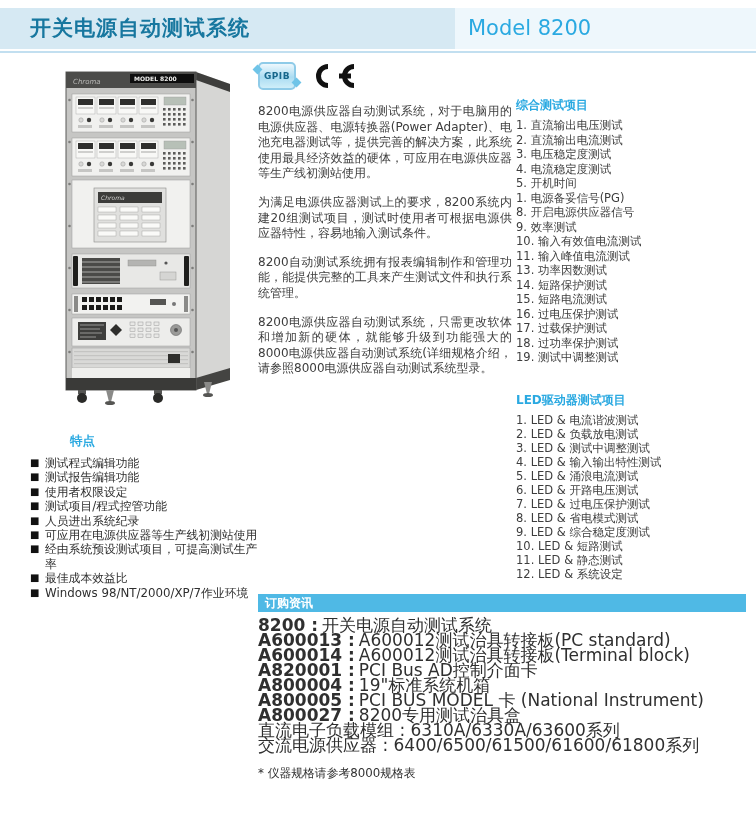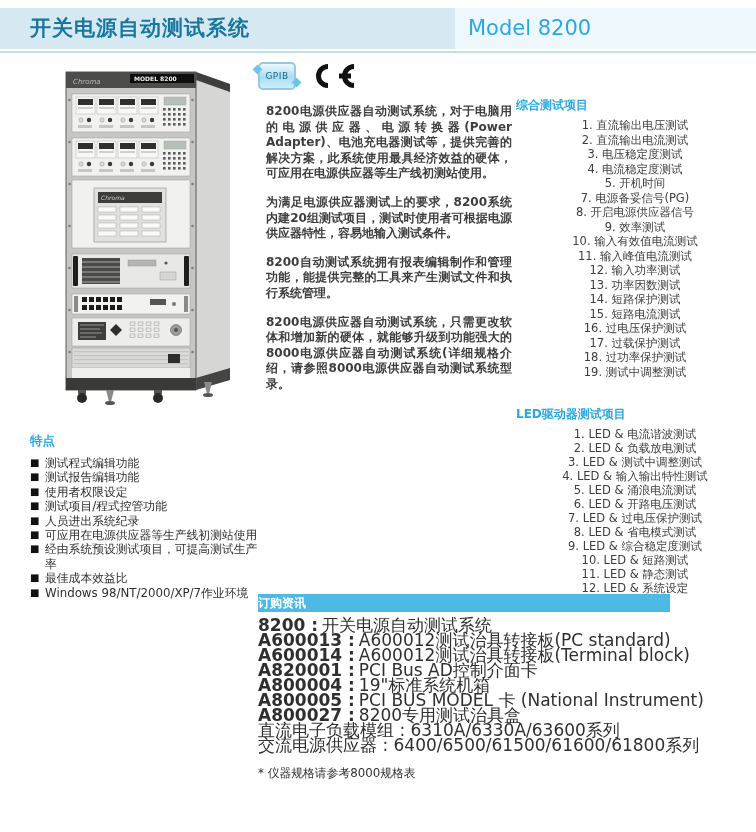--- a/index.html
+++ b/index.html
@@ -18,48 +18,48 @@
   .hdr-line  { position:absolute; left:0; top:51px; width:756px; height:2px; background:#c2dff0; }
 
   
   .rack { position:absolute; left:56px; top:62px; width:184px; height:345px; }
 
   
   .badges { position:absolute; left:258px; top:62px; display:flex; align-items:center; gap:10px; }
   .gpib   { position:relative; width:38px; height:28px; border-radius:5px;
             background:linear-gradient(#eef8fd,#aadcf2 55%,#cfeef9);
             border:2px solid #8fcbe8; display:flex; align-items:center; justify-content:center;
-            font-size:9px; font-weight:normal; color:#17678c; letter-spacing:0.5px; }
+            font-size:9px; font-weight:bold; color:#17678c; letter-spacing:0.5px; }
   .gpib::before, .gpib::after { content:""; position:absolute; width:7px; height:7px;
             background:#6fc4e8; transform:rotate(45deg); }
   .gpib::before { left:-6px; top:2px; }
   .gpib::after  { right:-6px; bottom:2px; }
 
   
   .intro { position:absolute; left:258px; top:104px; width:254px;
            font-size:12px; line-height:15.6px; color:#3d3d3d; text-align:justify; }
-  .intro p { margin:0 0 13px 8px;font-weight:bold; }
+  .intro p { margin:0 0 13px 0; }
 
   
   .col-right { position:absolute; left:516px; top:97px; width:238px; }
   .sec-title { font-size:12px; font-weight:bold; color:#2aa9e1; margin-bottom:4px; }
-  .test-list > div { font-size:11.5px; line-height:14.5px; color:#3d3d3d; white-space:nowrap;text-align:center; }
+  .test-list > div { font-size:11.5px; line-height:14.5px; color:#3d3d3d; white-space:nowrap; }
   .led-block { margin-top:27px; }
   .led-block .test-list > div { line-height:14px; }
 
   
   .features { position:absolute; left:30px; top:433px; width:230px; }
-  .features .sec-title { font-size:12.5px; margin-bottom:6px; }
+  .features .sec-title { font-size:12.5px; margin-bottom:6px;margin-left:40px; }
   .feat-item { display:flex; font-size:11.8px; line-height:14.4px; color:#2f2f2f; }
   .feat-bullet { flex:0 0 15px; font-size:10px; line-height:14.4px; color:#111; }
 
   
   .ordering  { position:absolute; left:258px; top:594px; width:460px; }
-  .order-bar { width:412px; height:18px; background:#4fb9e5; color:#fff; font-weight:bold;
-               font-size:12px; line-height:18px; }
+  .order-bar { width:488px; height:18px; background:#4fb9e5; color:#fff; font-weight:bold;
+               font-size:12px; line-height:18px; padding-left:7px; }
   .order-lines { margin-top:6px; }
   .order-line  { font-size:17px; line-height:15px; color:#2f2f2f; white-space:nowrap; }
   .order-code  { font-weight:bold; margin-right:4px; }
   .order-code:empty { margin-right:0; }
   .order-note  { margin-top:13px; font-size:11.8px; color:#2f2f2f; }
 
   
   .ce svg { display:block; }
 </style>
 </head>
@@ -297,26 +297,25 @@
   <div class="col-right">
     <div>
       <div class="sec-title">综合测试项目</div>
       <div class="test-list">
 
       <div>1. 直流输出电压测试</div>
           <div>2. 直流输出电流测试</div>
           <div>3. 电压稳定度测试</div>
           <div>4. 电流稳定度测试</div>
           <div>5. 开机时间</div>
-          <div>7. 电源备妥信号(PG)</div>
+          <div>1. 电源备妥信号(PG)</div>
           <div>8. 开启电源供应器信号</div>
           <div>9. 效率测试</div>
           <div>10. 输入有效值电流测试</div>
           <div>11. 输入峰值电流测试</div>
-          <div>12. 输入功率测试</div>
           <div>13. 功率因数测试</div>
           <div>14. 短路保护测试</div>
           <div>15. 短路电流测试</div>
           <div>16. 过电压保护测试</div>
           <div>17. 过载保护测试</div>
           <div>18. 过功率保护测试</div>
           <div>19. 测试中调整测试</div>
         </div>
     </div>
     <div class="led-block">

